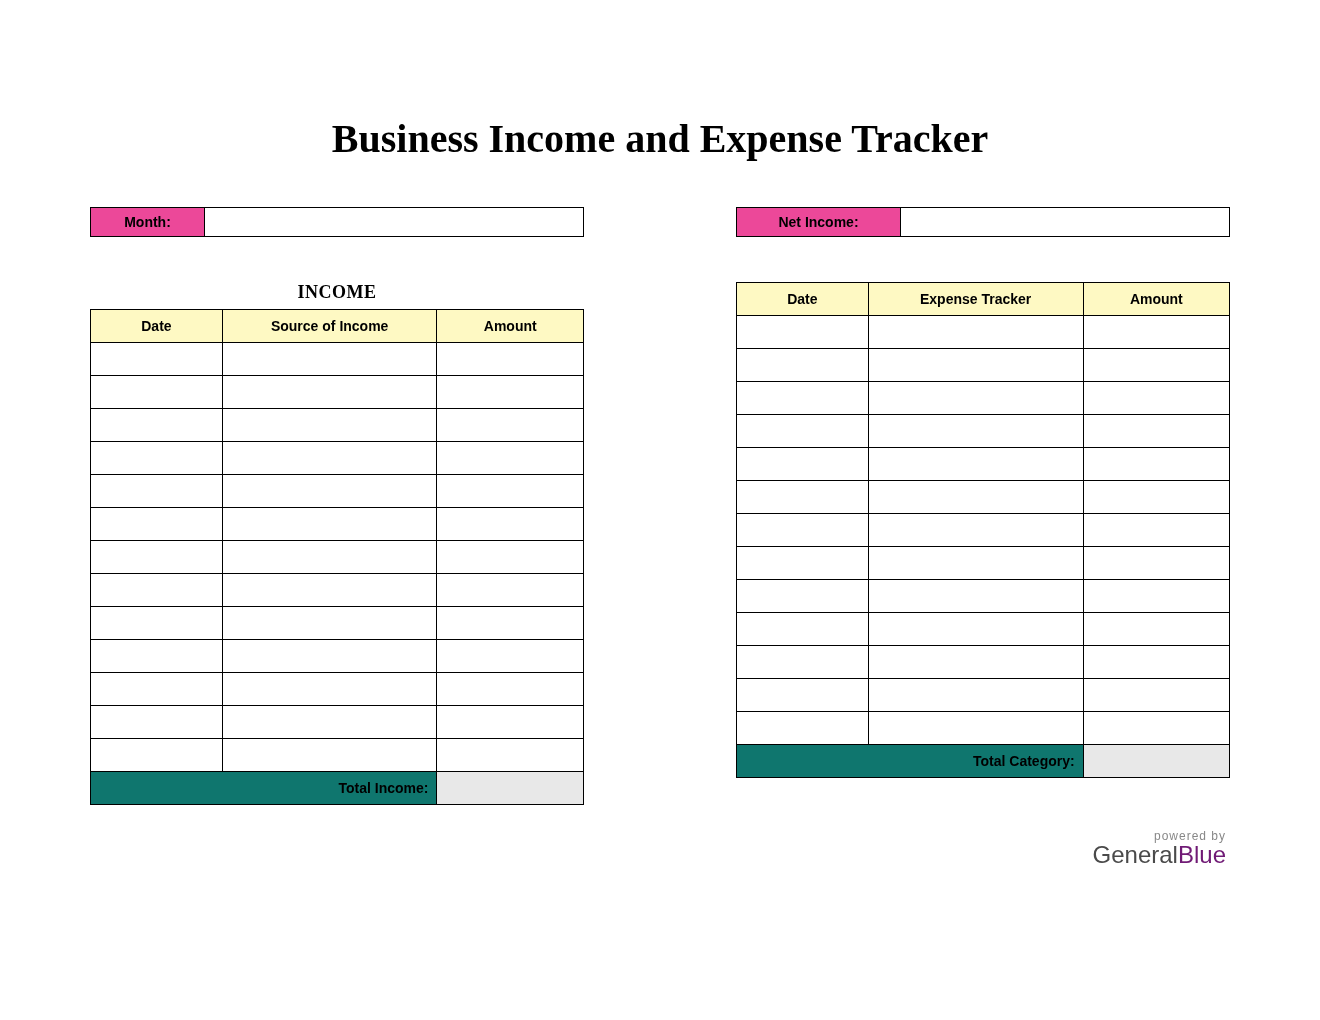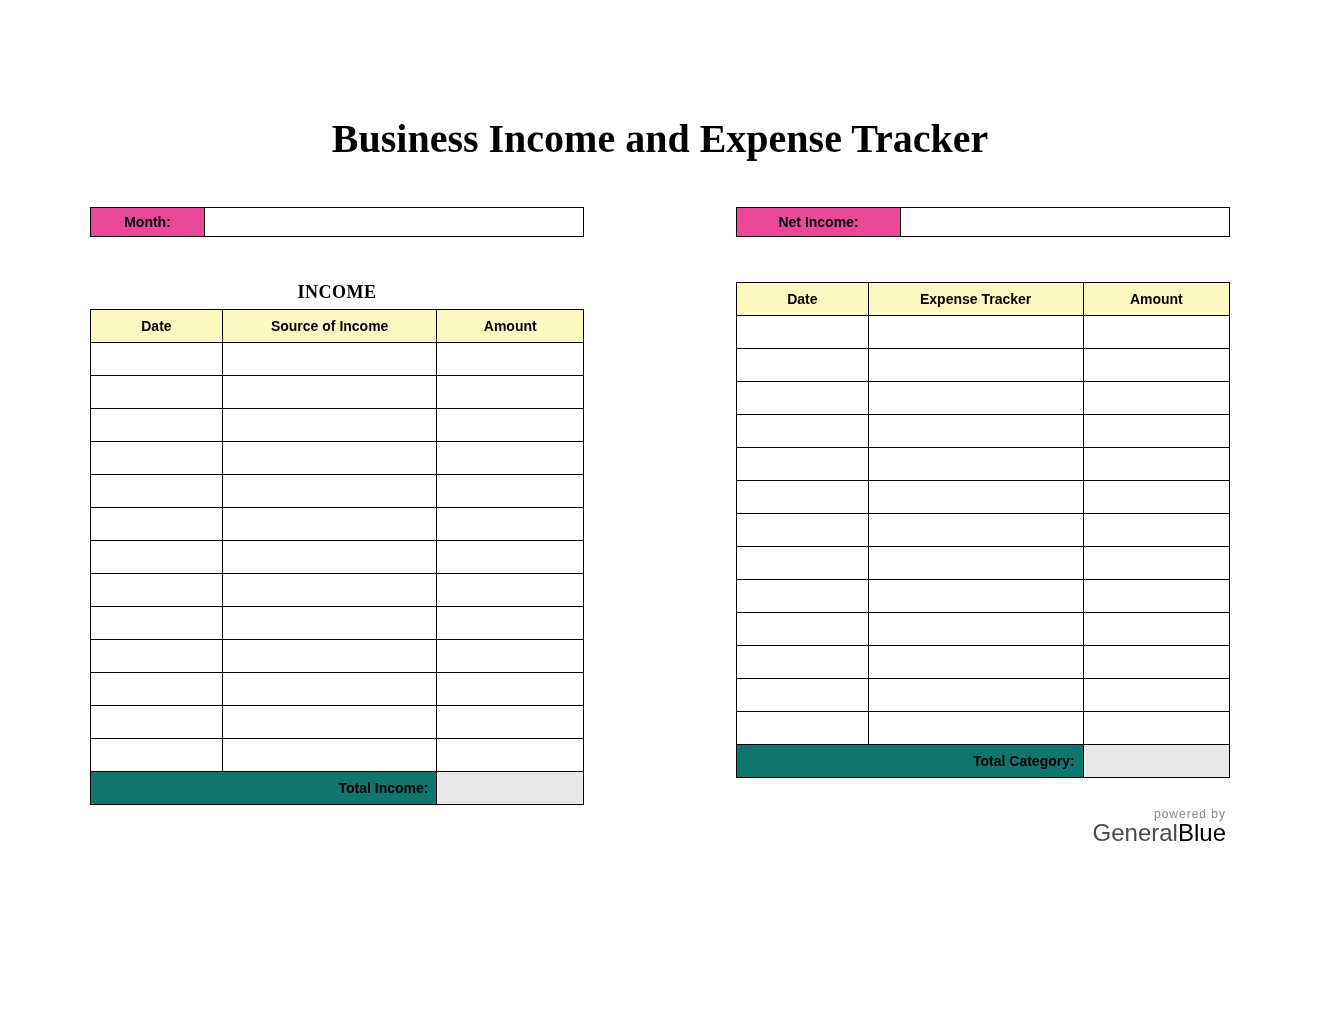--- a/index.html
+++ b/index.html
@@ -86,37 +86,37 @@
     text-align: right;
     font-weight: 700;
     padding-right: 8px;
     background: #0f766e;
   }
   .total-value {
     background: #e8e8e8;
   }
 
   .footer-brand {
-    margin-top: 2px;
+    margin-top: 24px;
     text-align: right;
     padding-right: 4px;
   }
   .powered-by {
     font-size: 12px;
     color: #888;
     letter-spacing: 1px;
     margin-bottom: -2px;
   }
   .brand {
     font-size: 24px;
     font-weight: 400;
     color: #4a4a4a;
   }
   .brand .blue {
-    color: #000000;
+    color: #701a75;
     font-weight: 400;
     text-align: right;
   }
 </style>
 </head>
 <body>
 
 <div class="page">
   <h1 class="title">Business Income and Expense Tracker</h1>
 

